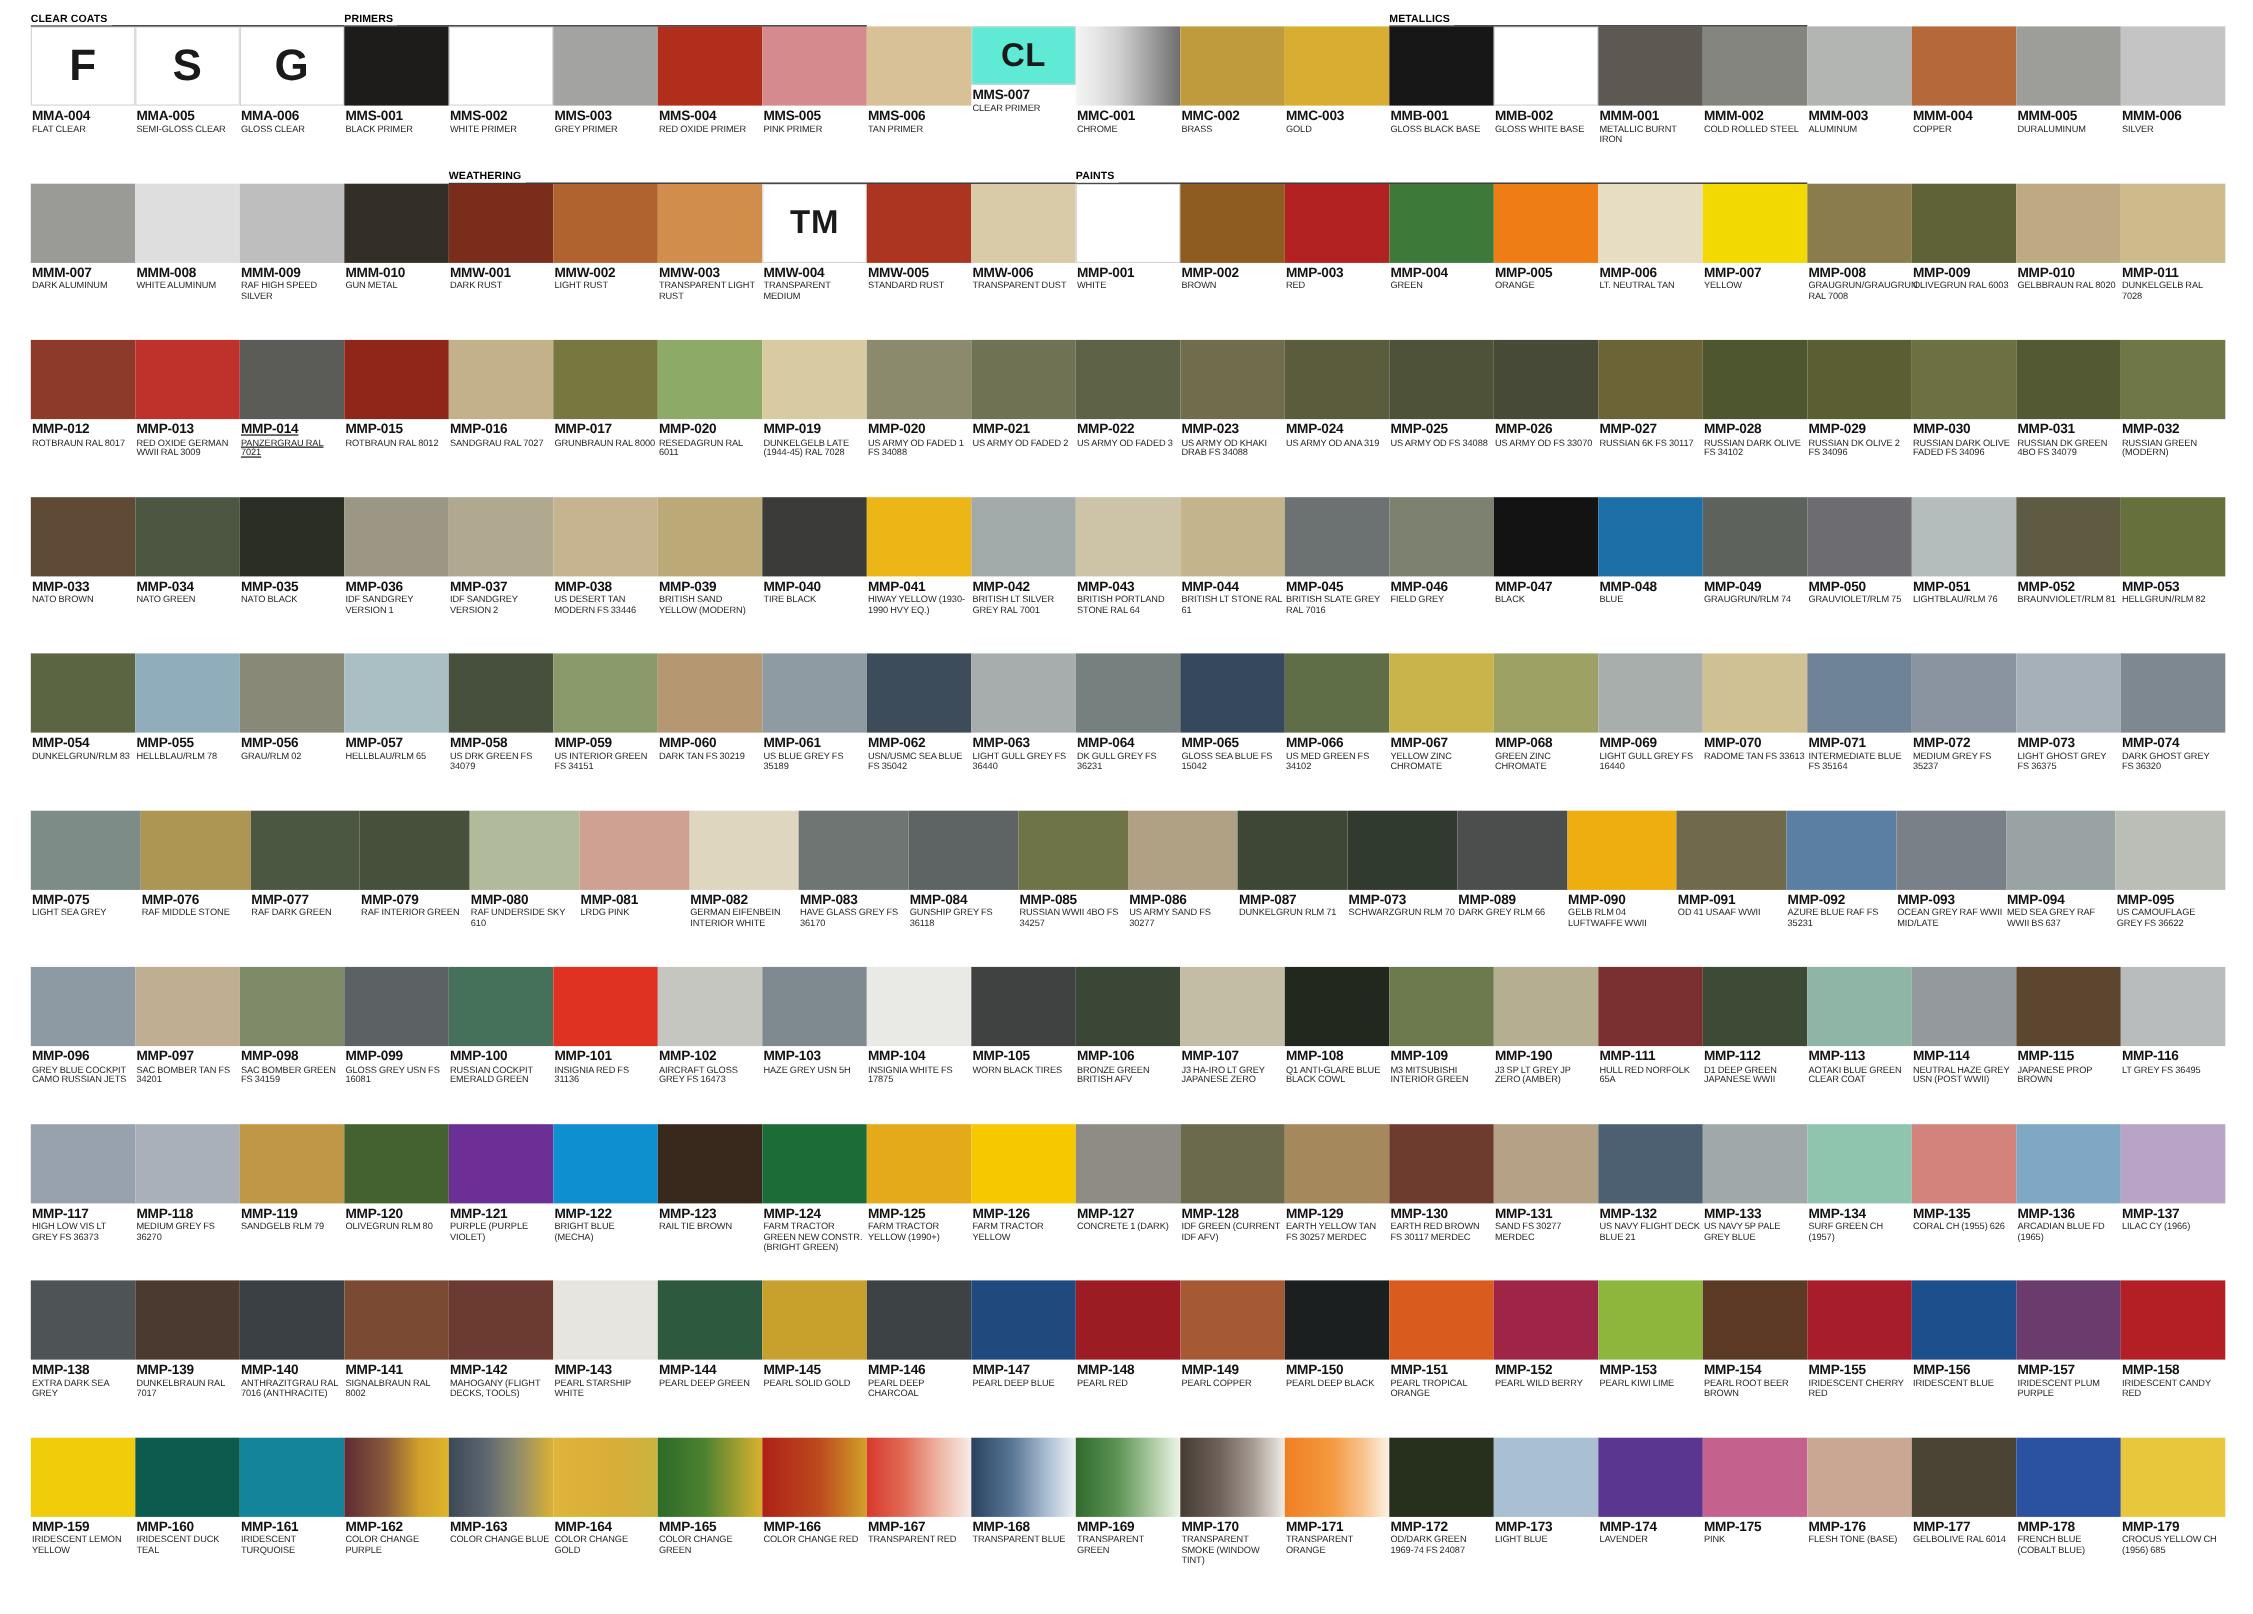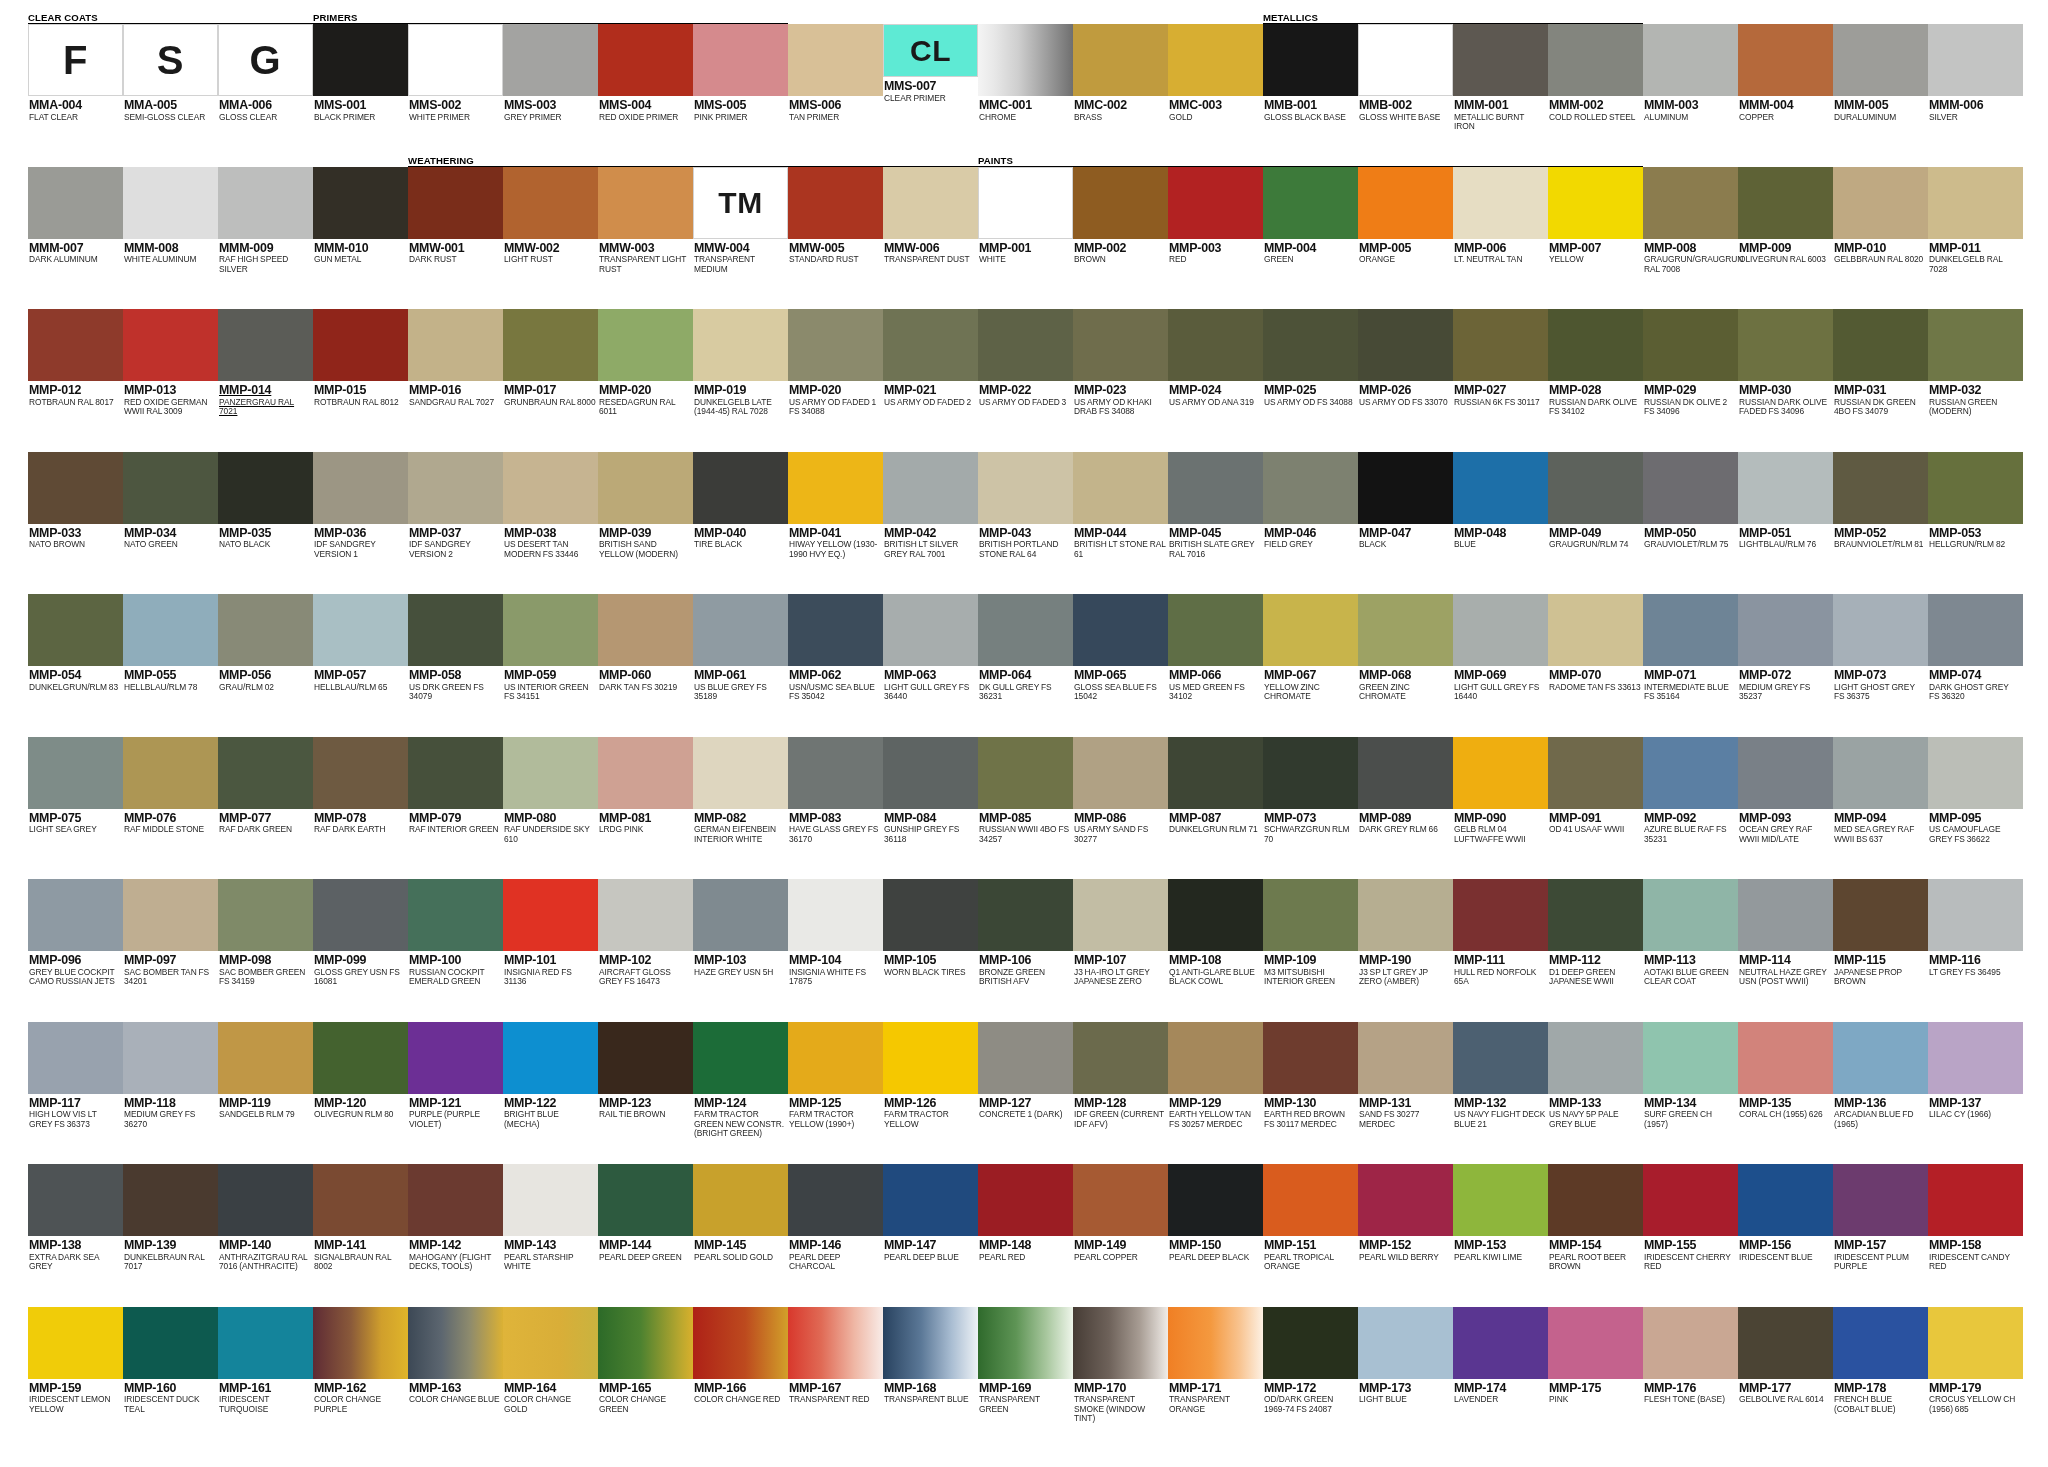--- a/index.html
+++ b/index.html
@@ -865,27 +865,20 @@
           </div>
         </div>
         <div class="cell">
           <div class="swatch" style="height: 72px; background: rgb(75, 87, 64);"></div>
           <div class="label" style="height: 70.5px;">
             <div class="code">MMP-077</div>
             <div class="desc">RAF DARK GREEN</div>
           </div>
         </div>
         <div class="cell">
-          <div class="swatch" style="height: 72px; background: rgb(110, 90, 65);"></div>
-          <div class="label" style="height: 70.5px;">
-            <div class="code">MMP-078</div>
-            <div class="desc">RAF DARK EARTH</div>
-          </div>
-        </div>
-        <div class="cell">
           <div class="swatch" style="height: 72px; background: rgb(70, 80, 59);"></div>
           <div class="label" style="height: 70.5px;">
             <div class="code">MMP-079</div>
             <div class="desc">RAF INTERIOR GREEN</div>
           </div>
         </div>
         <div class="cell">
           <div class="swatch" style="height: 72px; background: rgb(177, 187, 155);"></div>
           <div class="label" style="height: 70.5px;">
             <div class="code">MMP-080</div>

